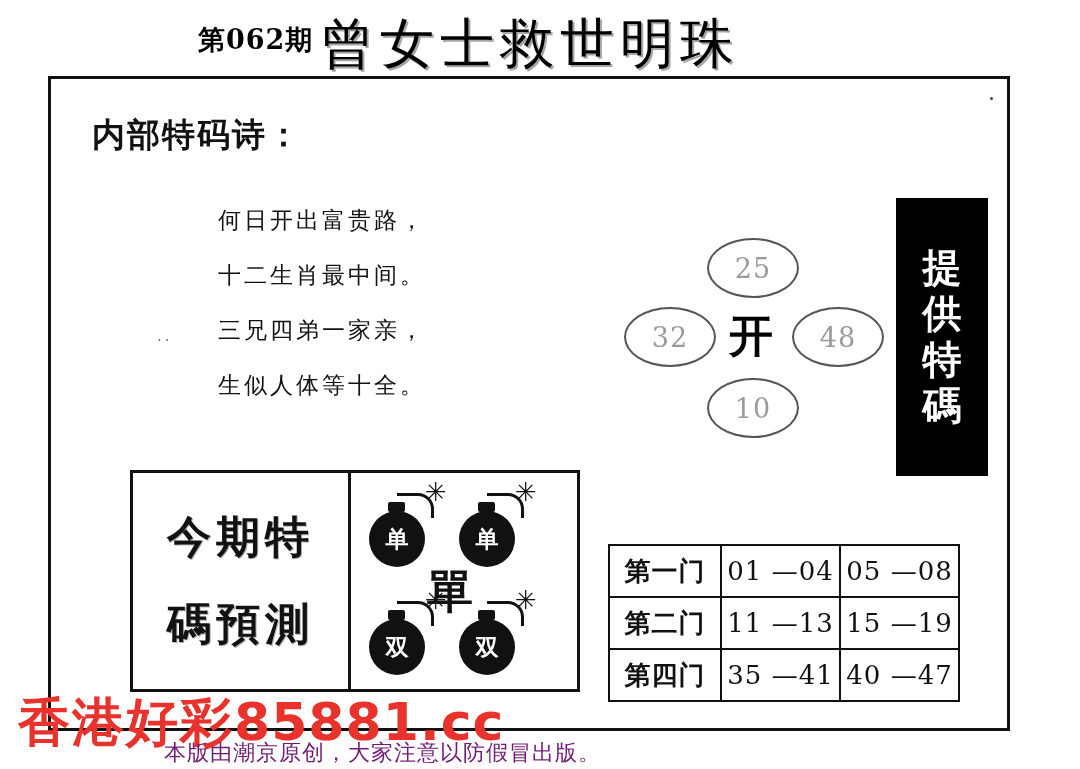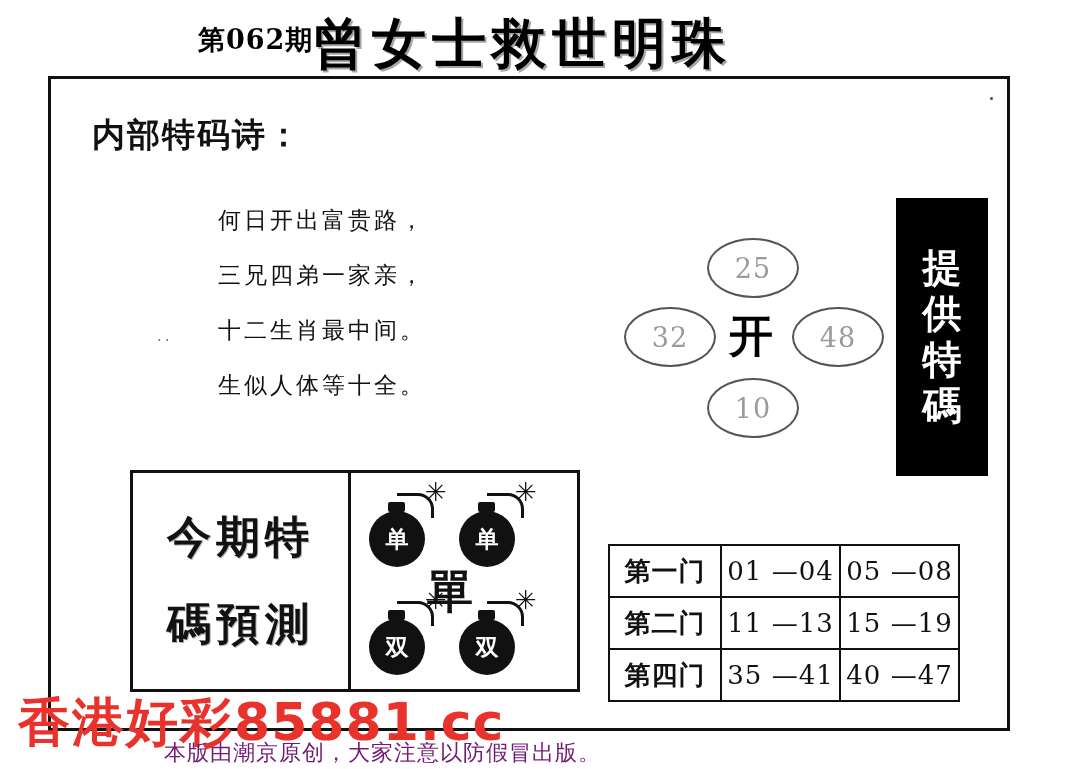--- a/index.html
+++ b/index.html
@@ -27,24 +27,24 @@
     left: 198px;
     top: 22px;
     font-size: 27px;
     font-family: "DejaVu Serif", "Liberation Serif", serif;
     font-weight: 700;
     color: #000;
     letter-spacing: 1px;
   }
   .main-title {
     position: absolute;
-    left: 312px;
+    left: 320px;
     top: 8px;
     font-size: 54px;
-    font-weight: 700;
+    font-weight: 400;
     font-family: "DejaVu Serif", "Liberation Serif", serif;
     color: #000;
     letter-spacing: 6px;
     text-shadow: 2px 2px 0 rgba(0,0,0,0.35);
   }
 
   
   .frame {
     position: absolute;
     left: 48px;
@@ -319,22 +319,22 @@
   <div class="main-title">曾女士救世明珠</div>
 
   <div class="frame">
     <div class="frame-inner-dot"></div>
   </div>
 
   <div class="section-label">内部特码诗：</div>
 
   <div class="poem">
     <div class="poem-line">何日开出富贵路，</div>
+    <div class="poem-line">十二生肖最中间。</div>
     <div class="poem-line">三兄四弟一家亲，</div>
-    <div class="poem-line">十二生肖最中间。</div>
     <div class="poem-line">生似人体等十全。</div>
   </div>
   <div class="dots">..</div>
 
   <div class="cluster">
     <div class="ball ball-top">25</div>
     <div class="ball ball-left">32</div>
     <div class="ball ball-right">48</div>
     <div class="ball ball-bot">10</div>
     <div class="kai">开</div>

